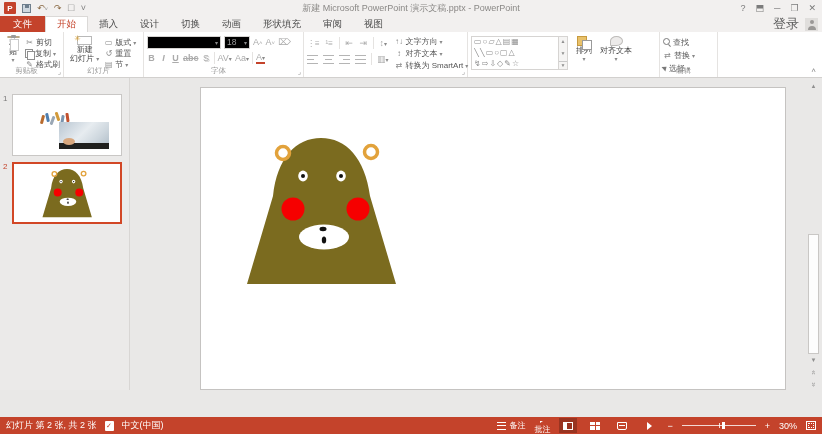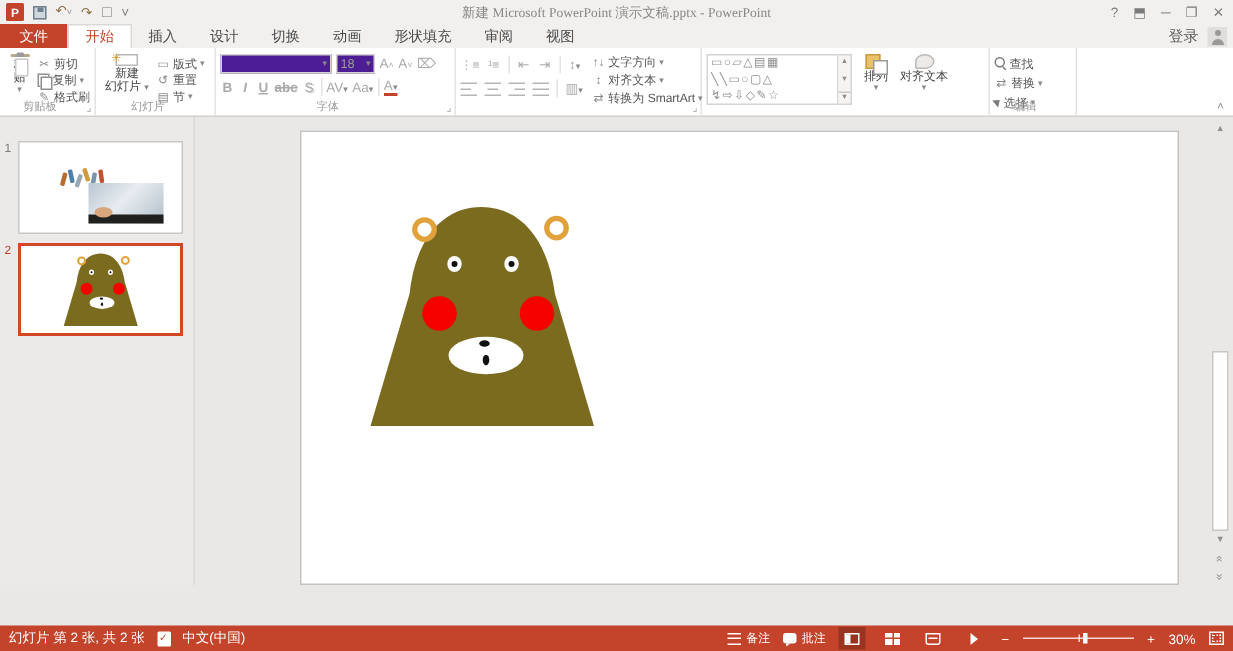--- a/index.html
+++ b/index.html
@@ -7,30 +7,30 @@
   .root { position:relative; width:822px; height:434px; background:#E9E8E7; overflow:hidden; font-family:"Liberation Sans","DejaVu Sans",sans-serif; }
 
   
   .titlebar { position:absolute; top:0; left:0; right:0; height:16px; background:#F2F0EF; display:flex; align-items:center; }
   .qat { display:flex; align-items:center; gap:6px; padding-left:4px; }
   .pp-logo { width:12px; height:12px; background:#C4432B; color:#fff; font-size:8px; font-weight:bold; display:flex; align-items:center; justify-content:center; border-radius:1px; }
   .qat-ic { font-size:9px; color:#8a6a45; line-height:10px; }
   .qat-ic.gray { color:#7b7b7b; }
   .save-ic { width:9px; height:9px; border:1px solid #6f7f8d; position:relative; background:#cfd8df; }
   .save-ic::after { content:""; position:absolute; top:0; left:2px; width:4px; height:3px; background:#6f7f8d; }
-  .win-title { position:absolute; left:0; right:0; text-align:center; font-size:9px; color:#8a8886; pointer-events:none;font-family:Liberation Serif, serif; }
+  .win-title { position:absolute; left:0; right:0; text-align:center; font-size:9px; color:#8a8886; pointer-events:none; }
   .win-ctrls { margin-left:auto; display:flex; align-items:center; gap:10px; padding-right:6px; font-size:9px; color:#7b7b7b; z-index:2; }
 
   
   .tabrow { position:absolute; top:16px; left:0; right:0; height:16px; background:#F2F0EF; display:flex; align-items:stretch; font-size:9.5px; }
   .file-tab { background:#C4432B; color:#fff; padding:0 13px; display:flex; align-items:center; }
   .tab { padding:0 11px; display:flex; align-items:center; color:#4a4a4a; }
   .tab.active { background:#fff; color:#C4432B; border:1px solid #DBD9D7; border-bottom:none; }
   .signin-area { margin-left:auto; display:flex; align-items:center; gap:6px; padding-right:4px; }
-  .signin-label { font-size:10px; color:#5a5a5a; }
+  .signin-label { font-size:13px; color:#5a5a5a; }
   .person-ic { width:13px; height:13px; background:#E0DEDC; position:relative; }
   .person-ic::before { content:""; position:absolute; top:2px; left:4.5px; width:4px; height:4px; border-radius:50%; background:#9a9896; }
   .person-ic::after { content:""; position:absolute; bottom:1px; left:2.5px; width:8px; height:4px; border-radius:4px 4px 0 0; background:#9a9896; }
 
   
   .ribbon { position:absolute; top:32px; left:0; right:0; height:46px; background:#fff; border-bottom:1px solid #D2D0CE; display:flex; }
   .grp { position:relative; height:100%; border-right:1px solid #E5E3E1; padding:3px 3px 12px 3px; display:flex; gap:2px; }
   .grp-label { position:absolute; bottom:1px; left:0; right:10px; text-align:center; font-size:7.5px; color:#9B9B9B; white-space:nowrap; }
   .dlg { position:absolute; bottom:1px; right:2px; font-size:7px; color:#9B9B9B; }
   .bigbtn { display:flex; flex-direction:column; align-items:center; justify-content:flex-start; font-size:8px; color:#444; padding:1px 3px; line-height:9px; text-align:center; }
@@ -40,21 +40,21 @@
   .drop { font-size:6px; color:#8a8a8a; }
   .clipboard-ic { width:13px; height:16px; border:1px solid #b9a888; background:#E8D9A8; position:relative; border-radius:1px; }
   .clipboard-ic::before { content:""; position:absolute; top:-2px; left:3px; width:5px; height:3px; background:#9a9a9a; border-radius:1px; }
   .clipboard-ic::after { content:""; position:absolute; top:2px; left:2px; width:7px; height:10px; background:#fff; border:1px solid #c9c9c9; }
   .newslide-ic { width:15px; height:13px; background:#fff; border:1px solid #b9b9b9; position:relative; }
   .newslide-ic::before { content:"✳"; position:absolute; top:-3px; left:-4px; font-size:8px; color:#D8A33C; }
   .copy-ic { width:8px; height:9px; position:relative; }
   .copy-ic::before, .copy-ic::after { content:""; position:absolute; width:6px; height:7px; border:1px solid #8f8f8f; background:#fff; }
   .copy-ic::before { top:0; left:0; } .copy-ic::after { top:2px; left:2px; }
 
-  .combo { height:13px; border:1px solid #D6D4D2; background:#4c1d95; color:#9a9a9a; font-size:8.5px; display:flex; align-items:center; padding:0 2px; }
+  .combo { height:13px; border:1px solid #D6D4D2; background:#000000; color:#9a9a9a; font-size:8.5px; display:flex; align-items:center; padding:0 2px; }
   .combo .drop { margin-left:auto; }
   .fontrow { display:flex; align-items:center; gap:3px; height:15px; }
   .fbtn { font-size:9px; color:#ABABAB; min-width:9px; text-align:center; }
   .fbtn b, .fbtn i, .fbtn u, .fbtn s { color:#ABABAB; font-weight:bold; }
   .sep-v { width:1px; height:12px; background:#E5E3E1; }
 
   .al { width:11px; height:9px; display:inline-flex; flex-direction:column; justify-content:space-between; }
   .al i { display:block; height:1px; background:#B5B5B5; }
   .al.l i:nth-child(2){width:7px;} .al.c i:nth-child(2){width:7px;margin:0 auto;}
   .al.r i:nth-child(2){width:7px;margin-left:auto;} .al.j i{width:11px;}
@@ -423,21 +423,21 @@
     <span>中文(中国)</span>
     <div class="sb-right">
       <span class="smallbtn" style="color:#fff; gap:3px;">
           <span class="notes-ic">
             <i></i>
             <i></i>
             <i></i>
           </span>
           <span>备注</span>
         </span>
-      <span class="smallbtn" style="color:#fff; gap:3px;">
+      <span class="smallbtn" style="color:#fff; gap:3px;flex-direction:column;">
           <span class="comment-ic"></span>
           <span>批注</span>
         </span>
       <span class="viewbtn active">
           <span class="vb-normal"></span>
         </span>
       <span class="viewbtn">
           <span class="vb-sorter">
             <i></i>
             <i></i>

